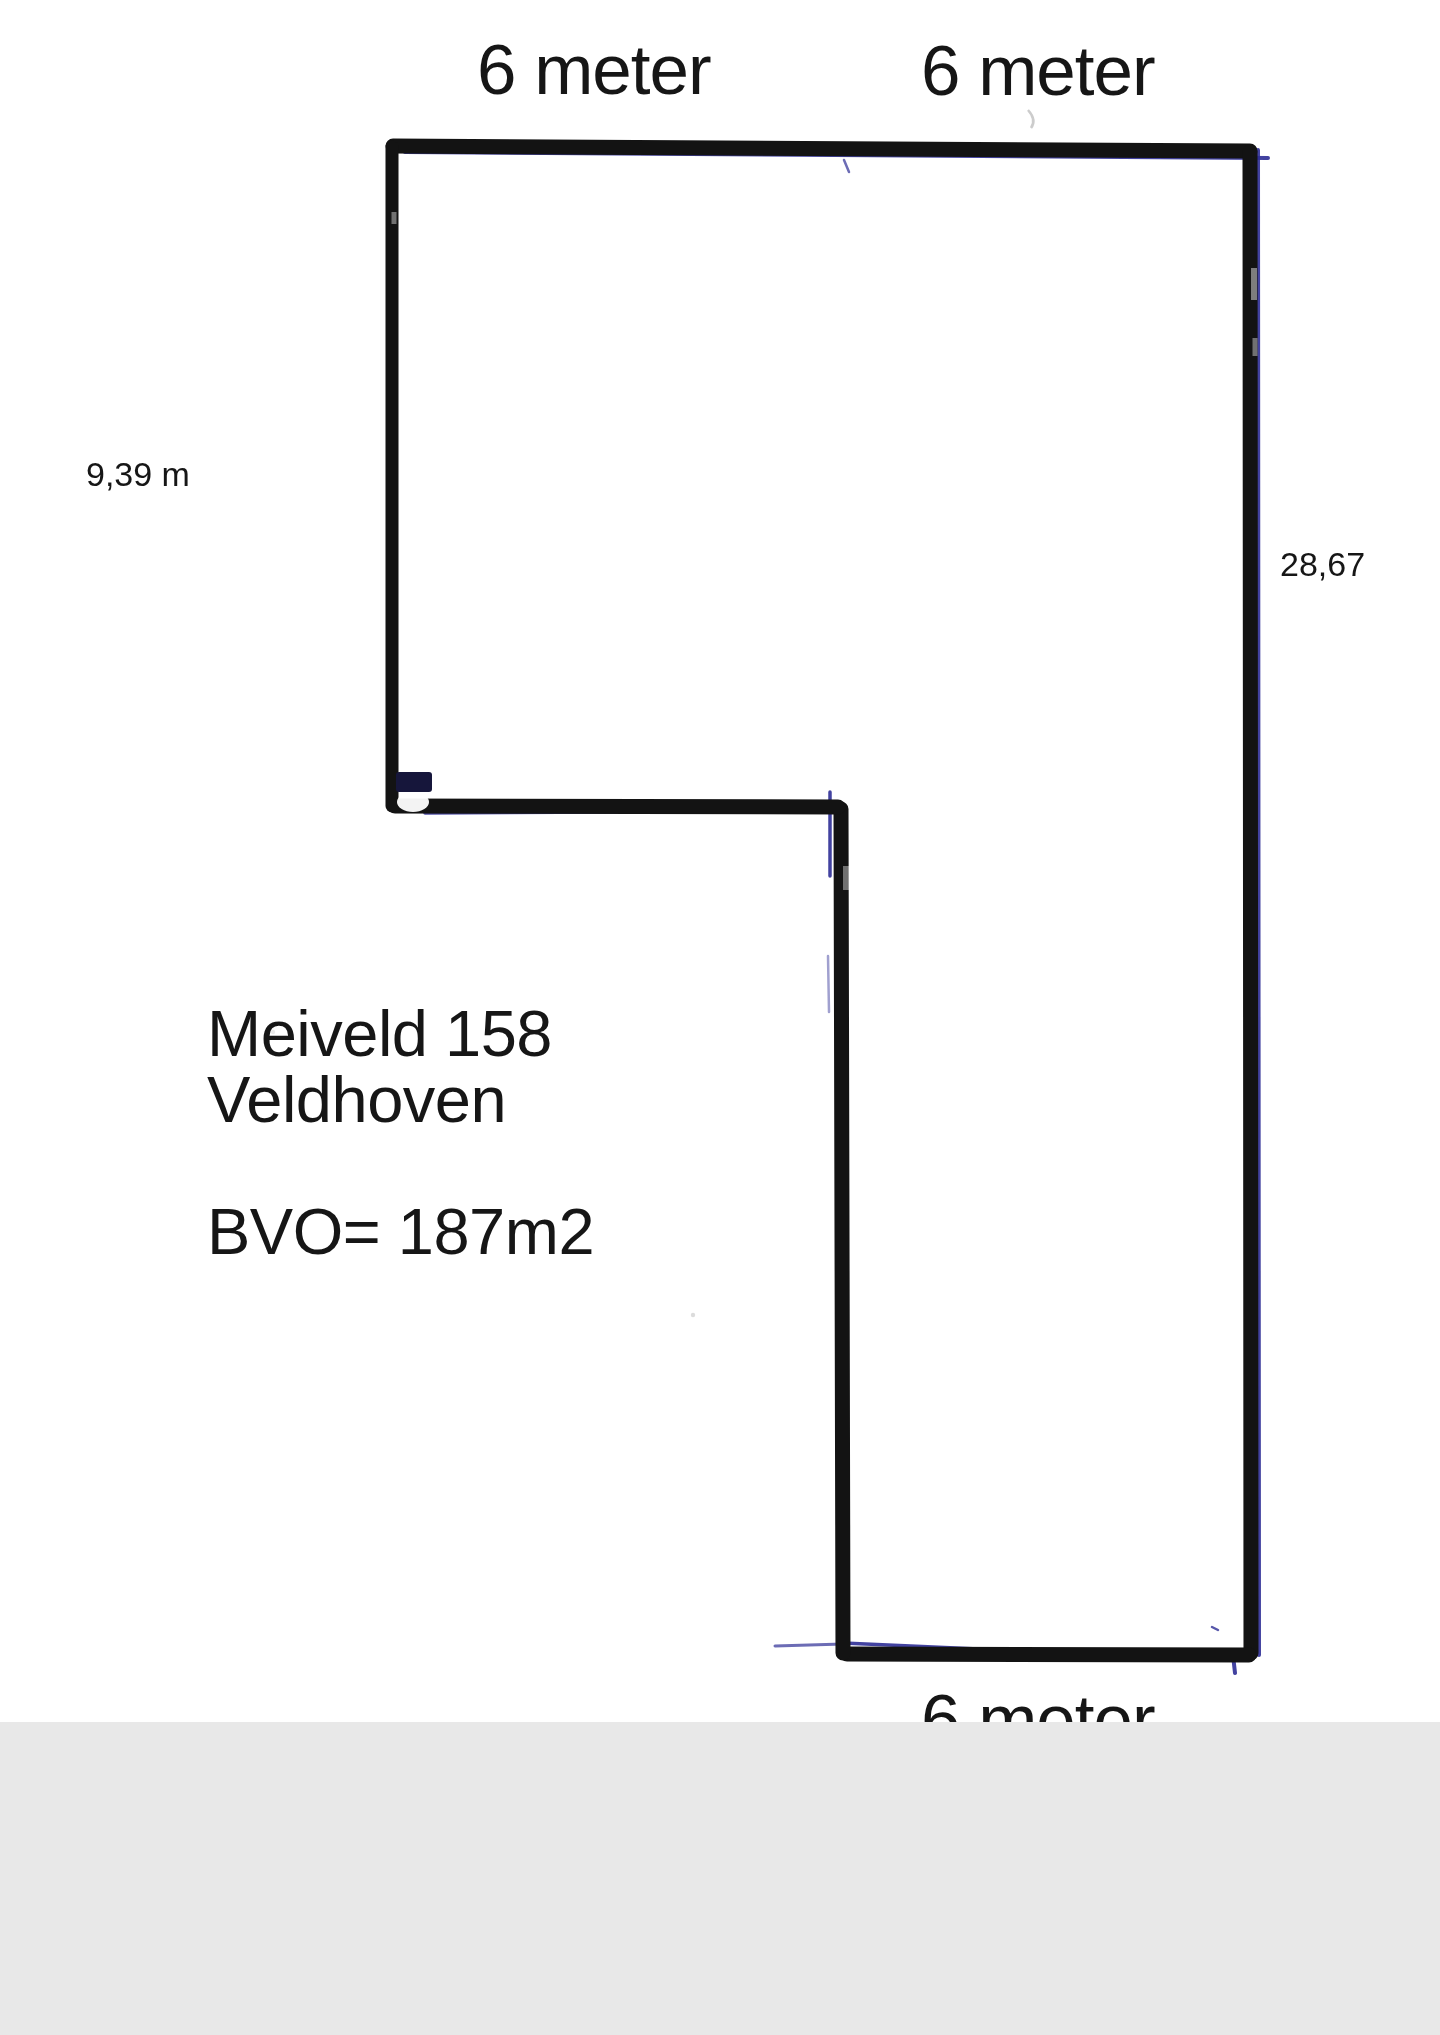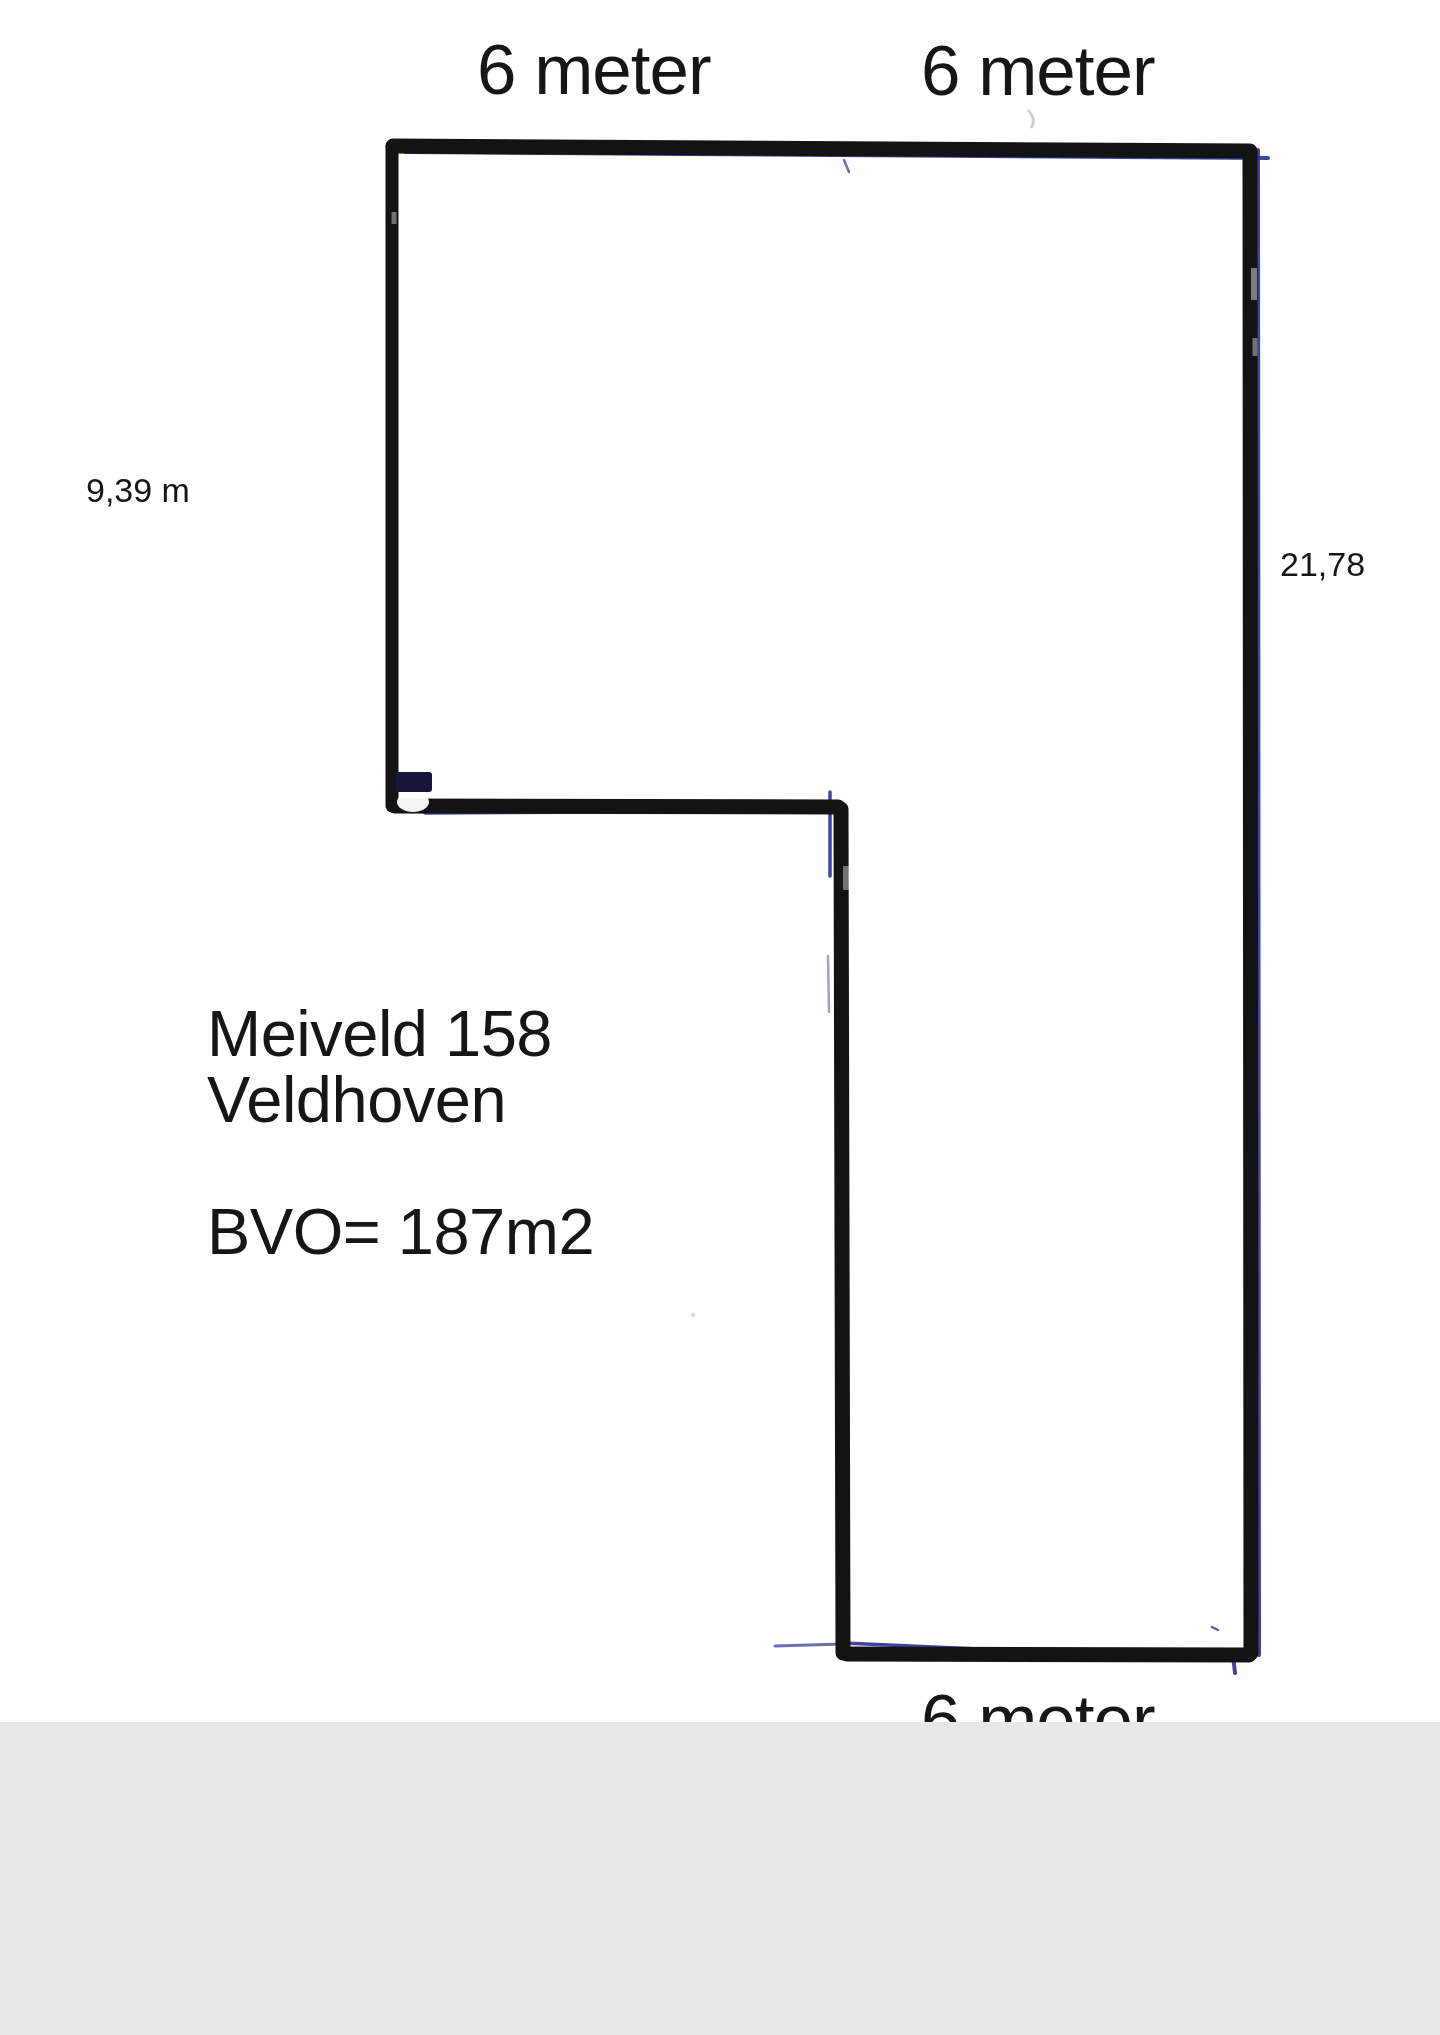--- a/index.html
+++ b/index.html
@@ -25,21 +25,21 @@
     white-space:nowrap;
     color:var(--text);
     font-family:"Liberation Sans", sans-serif;
     line-height:1;
   }
   .dim-large{font-size:71px;letter-spacing:-1px;}
   .dim-small{font-size:34px;letter-spacing:0px;}
   .dim-top-left{left:477px;top:34px;}
   .dim-top-right{left:921px;top:35px;}
   .dim-bottom{left:921px;top:1684px;}
-  .dim-left{left:86px;top:473px;text-align:right;}
+  .dim-left{left:86px;top:457px;text-align:right;}
   .dim-right{left:1280px;top:547px;}
   .annotation{
     position:absolute;
     left:207px;
     top:1001px;
     font-size:65px;
     line-height:66px;
     letter-spacing:-0.5px;
     color:var(--text);
   }
@@ -80,21 +80,21 @@
 
     <path d="M 1028 110 q 9 10 3 18" fill="none" stroke="#9a9a9a" stroke-width="2.5" opacity="0.5"></path>
     <line x1="838" y1="1757" x2="850" y2="1756" stroke="#8a8a8a" stroke-width="3" opacity="0.35"></line>
     <circle cx="693" cy="1315" r="2.2" fill="#8a8a8a" opacity="0.3"></circle>
     <circle cx="273" cy="1032" r="2.2" fill="#9a9a9a" opacity="0.22"></circle>
   </svg>
 
   <div class="dim dim-large dim-top-left">6 meter</div>
   <div class="dim dim-large dim-top-right">6 meter</div>
   <div class="dim dim-small dim-left">9,39 m</div>
-  <div class="dim dim-small dim-right">21,78</div>
+  <div class="dim dim-small dim-right">28,67</div>
   <div class="dim dim-large dim-bottom">6 meter</div>
 
   <div class="annotation">
     <div>Meiveld 158</div>
     <div>Veldhoven</div>
     <div class="area-line">BVO= 187m2</div>
   </div>
 
 </div>
 

